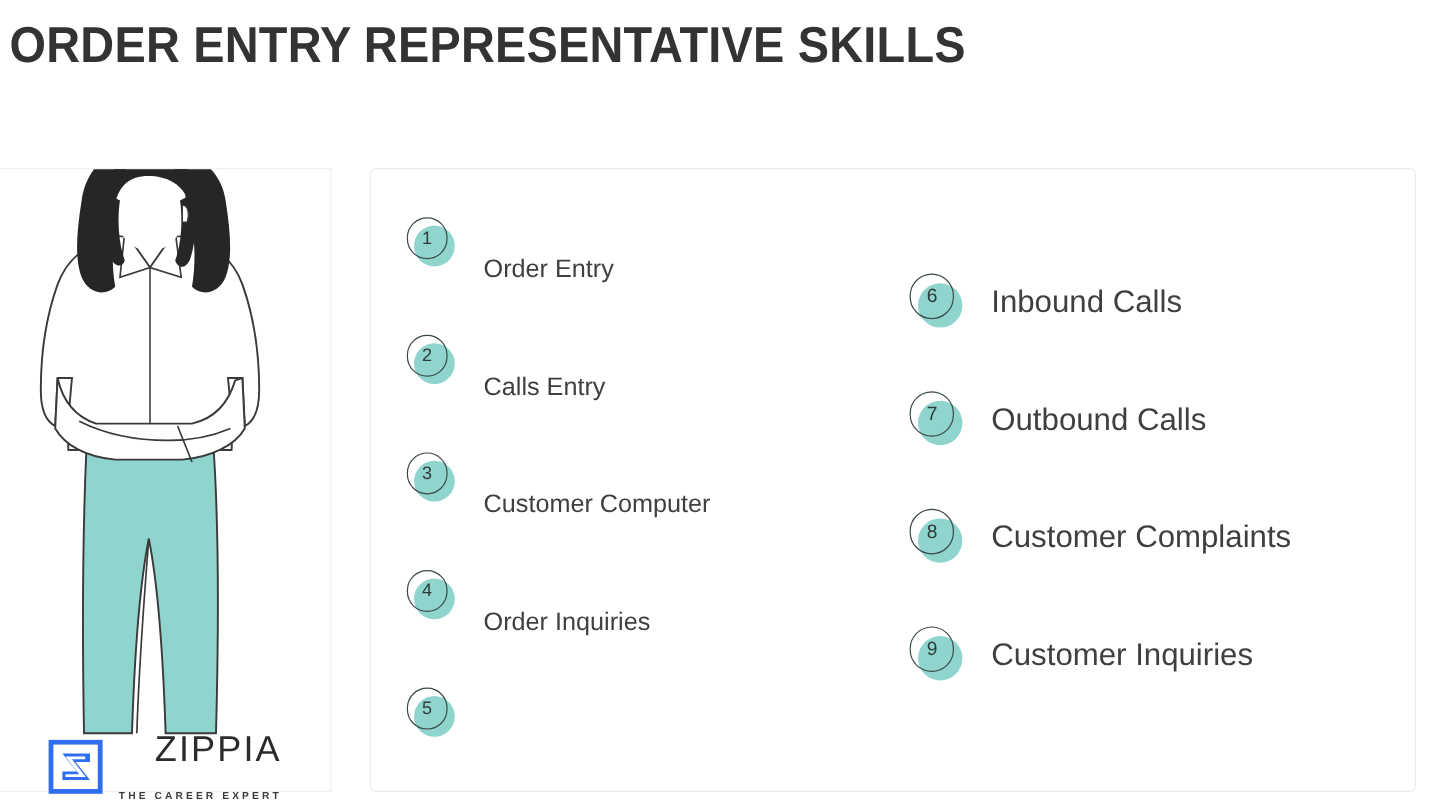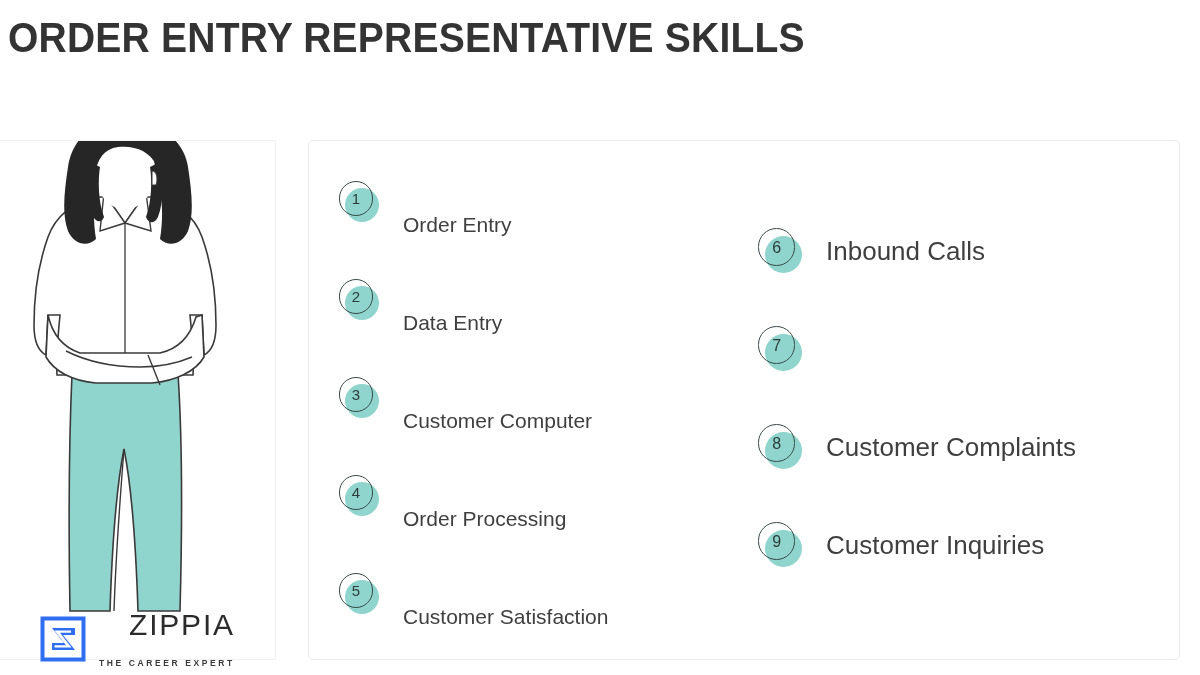--- a/index.html
+++ b/index.html
@@ -268,48 +268,47 @@
         </div>
         <div class="skill-label">Order Entry</div>
       </div>
 
       <div class="skill-item">
         <div class="badge">
           <div class="badge-fill"></div>
           <div class="badge-ring"></div>
           <div class="badge-num">2</div>
         </div>
-        <div class="skill-label">Data Entry</div>
+        <div class="skill-label">Calls Entry</div>
       </div>
 
       <div class="skill-item">
         <div class="badge">
           <div class="badge-fill"></div>
           <div class="badge-ring"></div>
           <div class="badge-num">3</div>
         </div>
         <div class="skill-label">Customer Computer</div>
       </div>
 
       <div class="skill-item">
         <div class="badge">
           <div class="badge-fill"></div>
           <div class="badge-ring"></div>
           <div class="badge-num">4</div>
         </div>
-        <div class="skill-label">Order Processing</div>
+        <div class="skill-label">Order Inquiries</div>
       </div>
 
       <div class="skill-item">
         <div class="badge">
           <div class="badge-fill"></div>
           <div class="badge-ring"></div>
           <div class="badge-num">5</div>
         </div>
-        <div class="skill-label">Customer Satisfaction</div>
       </div>
 
     </div>
 
     <div class="skills-col" id="skills-col-right">
 
       <div class="skill-item">
         <div class="badge">
           <div class="badge-fill"></div>
           <div class="badge-ring"></div>
@@ -317,20 +316,21 @@
         </div>
         <div class="skill-label">Inbound Calls</div>
       </div>
 
       <div class="skill-item">
         <div class="badge">
           <div class="badge-fill"></div>
           <div class="badge-ring"></div>
           <div class="badge-num">7</div>
         </div>
+        <div class="skill-label">Outbound Calls</div>
       </div>
 
       <div class="skill-item">
         <div class="badge">
           <div class="badge-fill"></div>
           <div class="badge-ring"></div>
           <div class="badge-num">8</div>
         </div>
         <div class="skill-label">Customer Complaints</div>
       </div>

